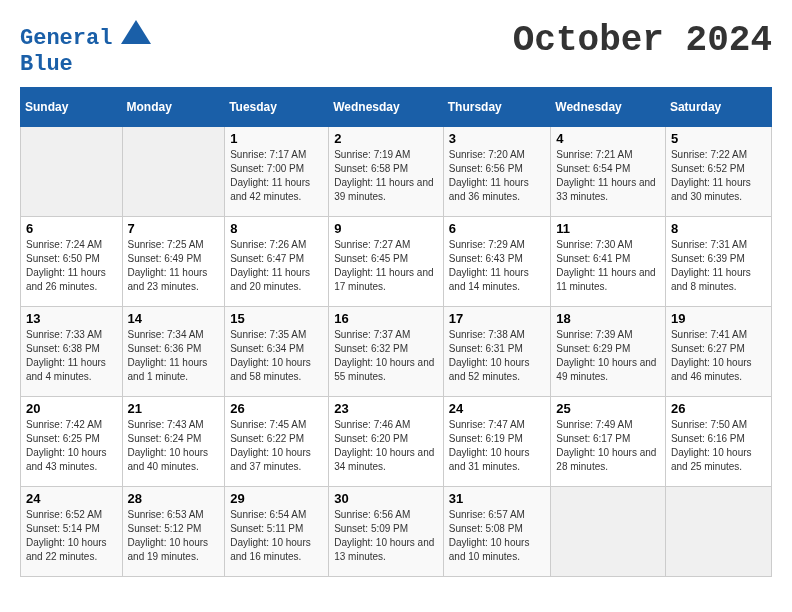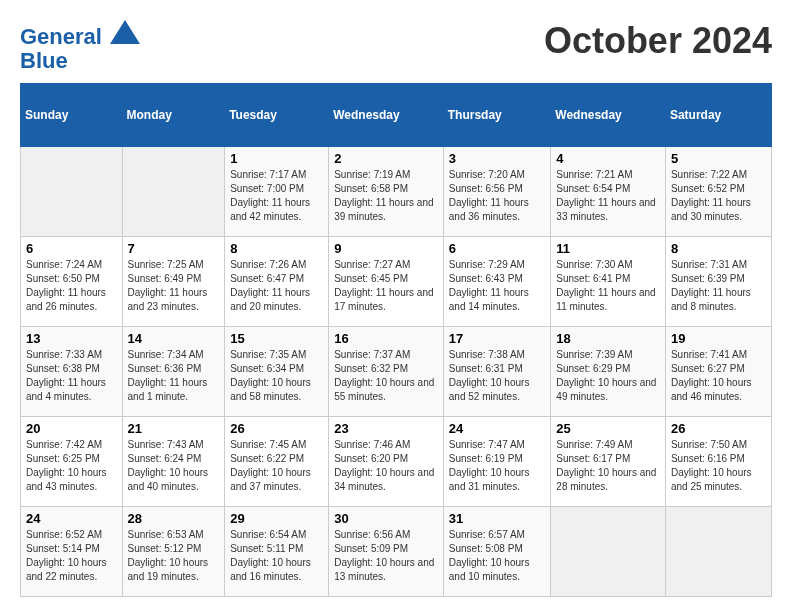--- a/index.html
+++ b/index.html
@@ -21,49 +21,51 @@
       align-items: center;
     }
     .logo-text {
       font-size: 22px;
       font-weight: bold;
       color: #333;
       line-height: 1.1;
     }
     .logo-text span {
       color: #1a5fa8;
+      font-family: Liberation Mono, monospace;
     }
     .logo-icon {
       width: 30px;
       height: 24px;
       margin-left: 2px;
     }
     .title-section {
       text-align: left;
+      font-family: Liberation Mono, monospace;
     }
     .month-title {
       font-size: 36px;
       font-weight: bold;
       color: #333;
     }
     .location-title {
       font-size: 16px;
       color: #555;
     }
     table {
       width: 100%;
       border-collapse: collapse;
       font-size: 11px;
     }
     thead tr {
       background-color: #1a5fa8;
       color: white;
     }
     thead th {
-      padding: 24px 4px;
+      padding: 12px 4px;
       text-align: left;
       font-size: 12px;
       font-weight: bold;
       border: 1px solid #1a5fa8;
     }
     tbody tr {
       vertical-align: top;
     }
     tbody td {
       border: 1px solid #ccc;

